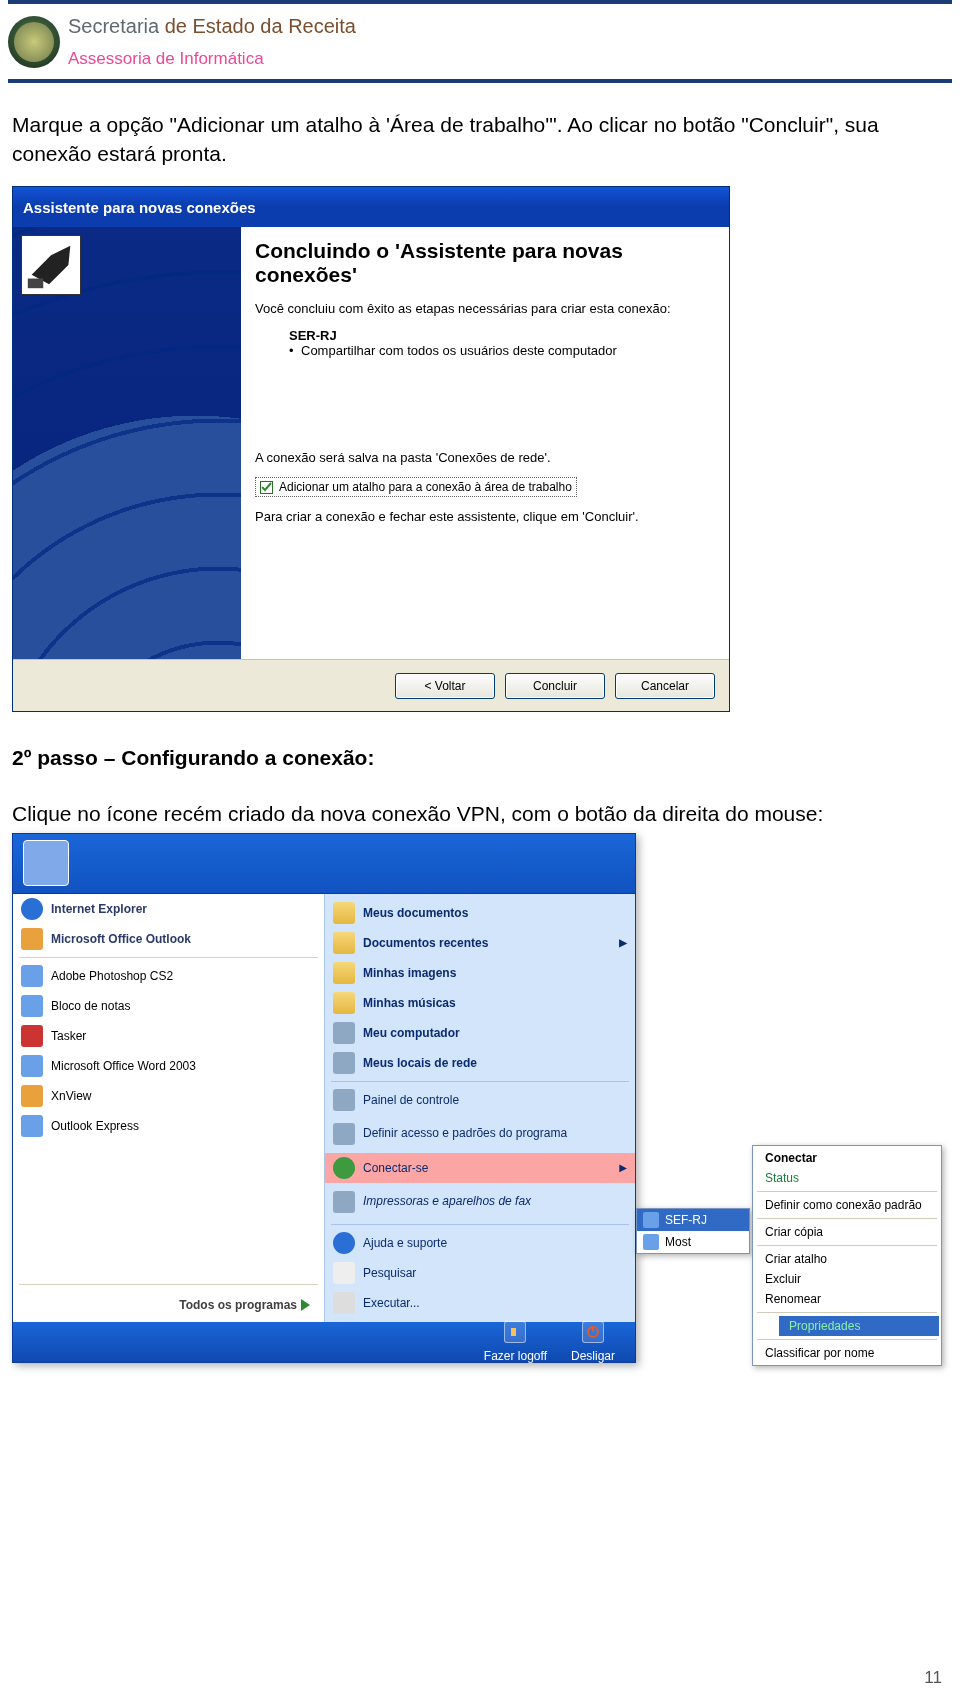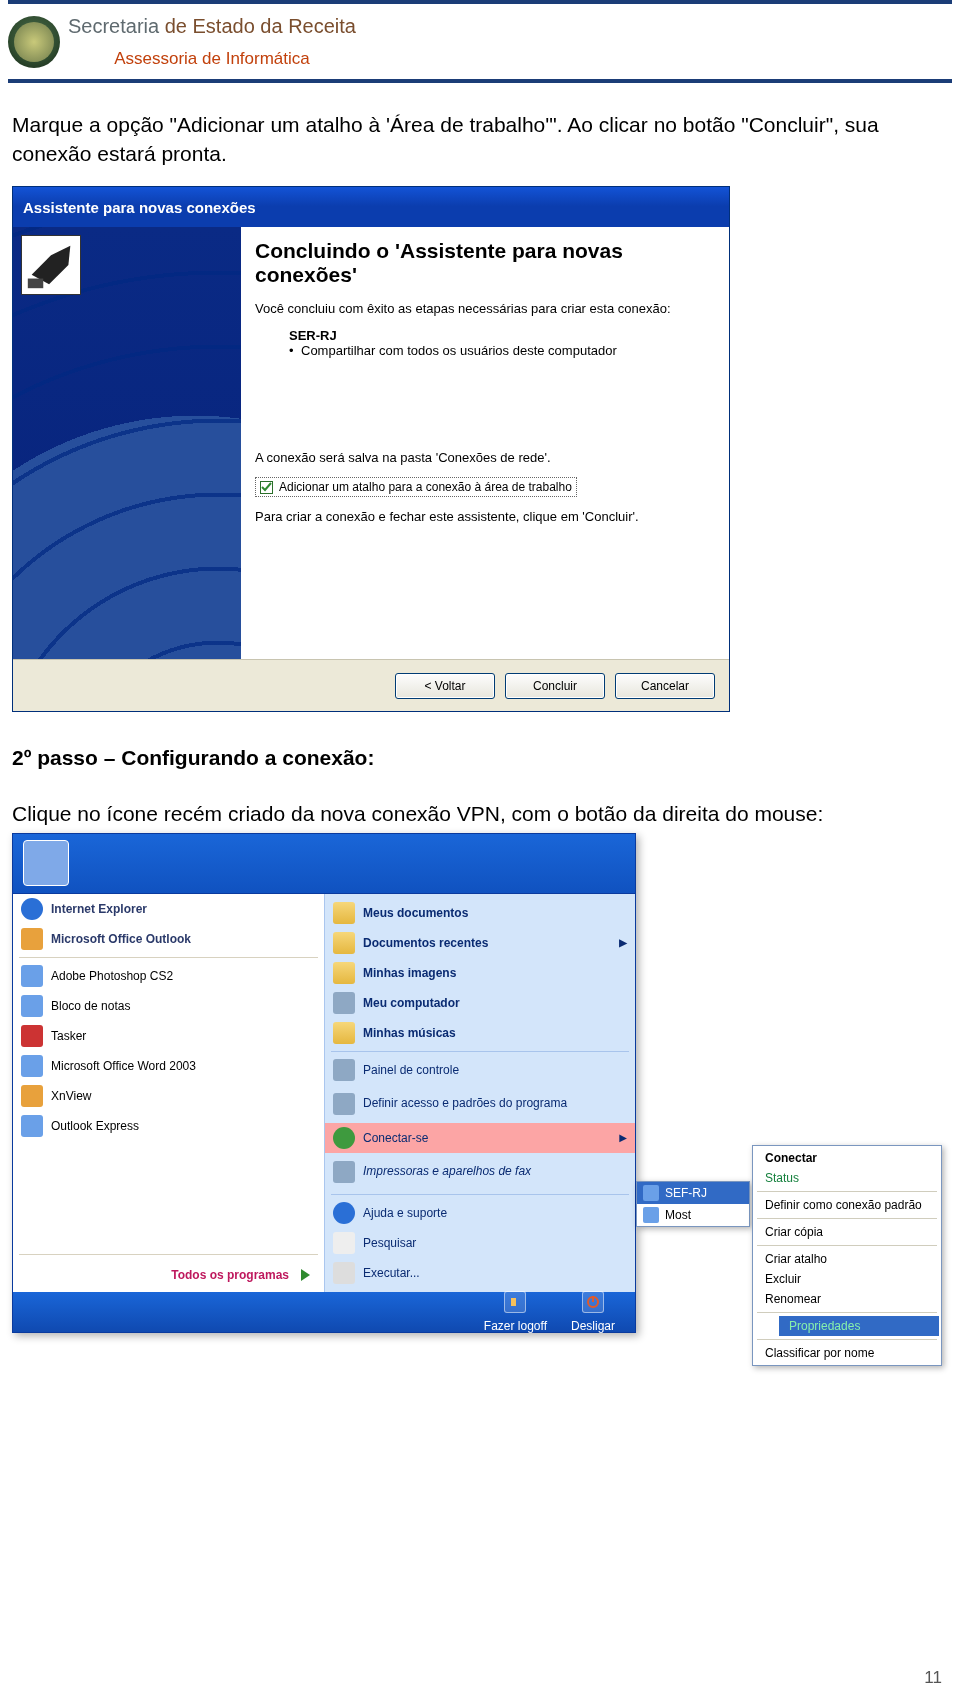--- a/index.html
+++ b/index.html
@@ -26,21 +26,21 @@
     position: relative;
     flex-shrink: 0;
   }
   .header-emblem::after{
     content:"";position:absolute;top:6px;left:6px;right:6px;bottom:6px;
     border-radius:50%;background:radial-gradient(circle,#c9c97a,#6d7a4b);
   }
   .header-text { line-height: 1.2; }
   .ht-line1 { font-size: 20px; color: #5f6a6f; }
   .ht-line1 .brown { color: #7a4e2e; }
-  .ht-line2 { font-size: 17px; color: #c2410c; margin-top:11px;text-align:center; }
+  .ht-line2 { font-size: 17px; color: #ec4899; margin-top:11px; }
 
   .thick-hr { margin: 6px 8px 0 8px; height: 4px; background: #1b3d77; }
 
   
   .body-text { padding: 28px 12px 18px 12px; font-size: 21px; line-height: 1.35; }
   .body-text.p2 { padding: 32px 12px 10px 12px; }
   .body-text.p3 { padding: 18px 12px 4px 12px; }
   .bold { font-weight: bold; }
 
   
@@ -149,36 +149,36 @@
   .sm-icon.pc{background:#8ea8c4;}
   .sm-icon.green{background:#3e9a3e;border-radius:50%;}
   .sm-icon.glass{background:#eee;}
   .sm-icon.run{background:#ddd;}
   .sm-icon.ie{background:#2a6fd6;border-radius:50%;}
   .sm-icon.orange{background:#e8a13c;}
   .sm-icon.red{background:#c33;}
   .sm-divider{height:1px;background:#d8d2c0;margin:3px 6px;}
   .sm-divider.blue{background:#a8c4ec;}
   .sm-all-programs{
-    height:34px;display:flex;align-items:center;justify-content:flex-end;gap:12px;
-    padding:0 14px;font-weight:bold;color:#be185d;
+    height:34px;display:flex;align-items:center;justify-content:flex-end;gap:4px;
+    padding:0 14px;font-weight:bold;color:#404040;
   }
   .sm-all-programs .tri{
     width:0;height:0;border-left:9px solid #2f8a2f;border-top:6px solid transparent;border-bottom:6px solid transparent;
   }
   .sm-footer{
     height:40px;background:linear-gradient(to bottom,#1a66d8,#0f49b0);
     display:flex;align-items:center;justify-content:flex-end;gap:24px;padding:0 20px;color:#fff;font-size:12px;
   }
   .sm-footer .fbtn{display:flex;align-items:center;gap:6px;flex-direction:column;}
   .sm-footer .ficon{width:22px;height:22px;border-radius:3px;background:rgba(255,255,255,.15);border:1px solid rgba(255,255,255,.5);display:flex;align-items:center;justify-content:center;}
 
   
   .flyout{
-    position:absolute;left:624px;top:348px;width:114px;background:#fff;
+    position:absolute;left:624px;top:375px;width:114px;background:#fff;
     border:1px solid #7a96bf;font-family:Tahoma,sans-serif;font-size:12px;
     box-shadow:2px 2px 6px rgba(0,0,0,.3);
   }
   .flyout .fo-item{height:22px;display:flex;align-items:center;gap:6px;padding:0 6px;}
   .flyout .fo-item.hl{background:#316ac5;color:#fff;}
   .flyout .fo-icon{width:16px;height:16px;background:#6aa0e8;border-radius:2px;flex-shrink:0;}
 
   
   .ctxmenu{
     position:absolute;left:740px;top:312px;width:190px;background:#fff;
@@ -311,26 +311,30 @@
         <div class="sm-item">
             <div class="sm-icon folder"></div>
             <span>Documentos recentes</span>
             <span class="arrow">▶</span>
           </div>
         <div class="sm-item">
             <div class="sm-icon folder"></div>
             <span>Minhas imagens</span>
           </div>
         <div class="sm-item">
+            <div class="sm-icon folder"></div>
+            <span>Minhas músicas</span>
+          </div>
+        <div class="sm-item">
             <div class="sm-icon pc"></div>
             <span>Meu computador</span>
           </div>
         <div class="sm-item">
-            <div class="sm-icon folder"></div>
-            <span>Minhas músicas</span>
+            <div class="sm-icon pc"></div>
+            <span>Meus locais de rede</span>
           </div>
         <div class="sm-divider blue"></div>
         <div class="sm-item light">
             <div class="sm-icon pc"></div>
             <span>Painel de controle</span>
           </div>
         <div class="sm-item light" style="height:38px;line-height:1.1;">
             <div class="sm-icon pc"></div>
             <span>Definir acesso e padrões do programa</span>
           </div>

